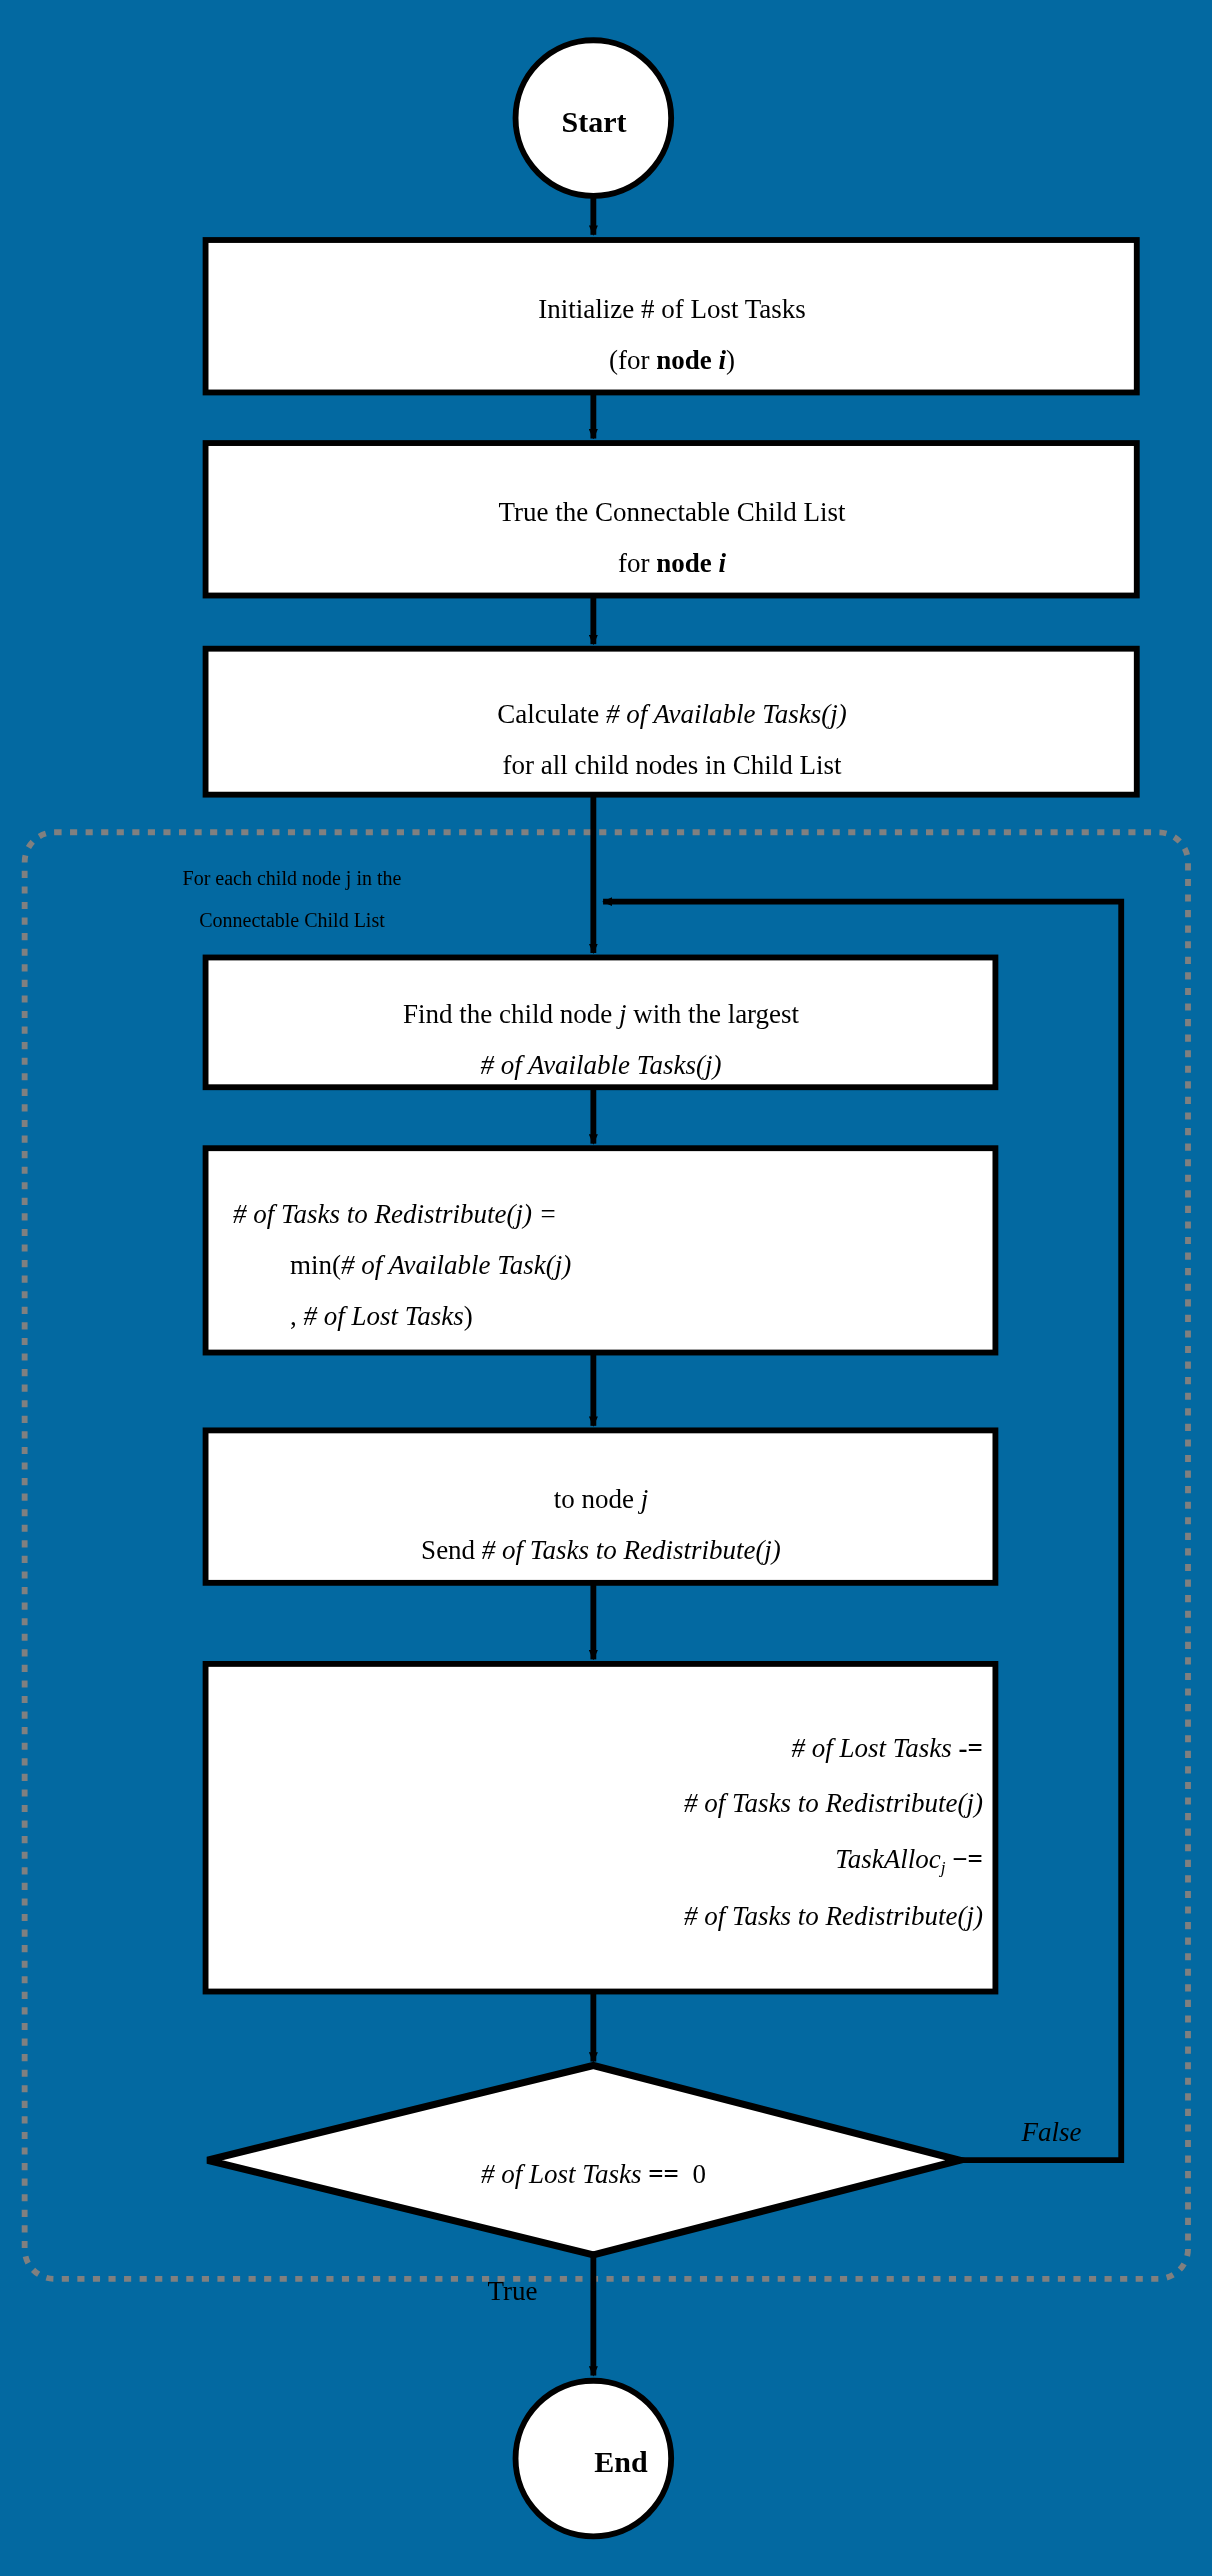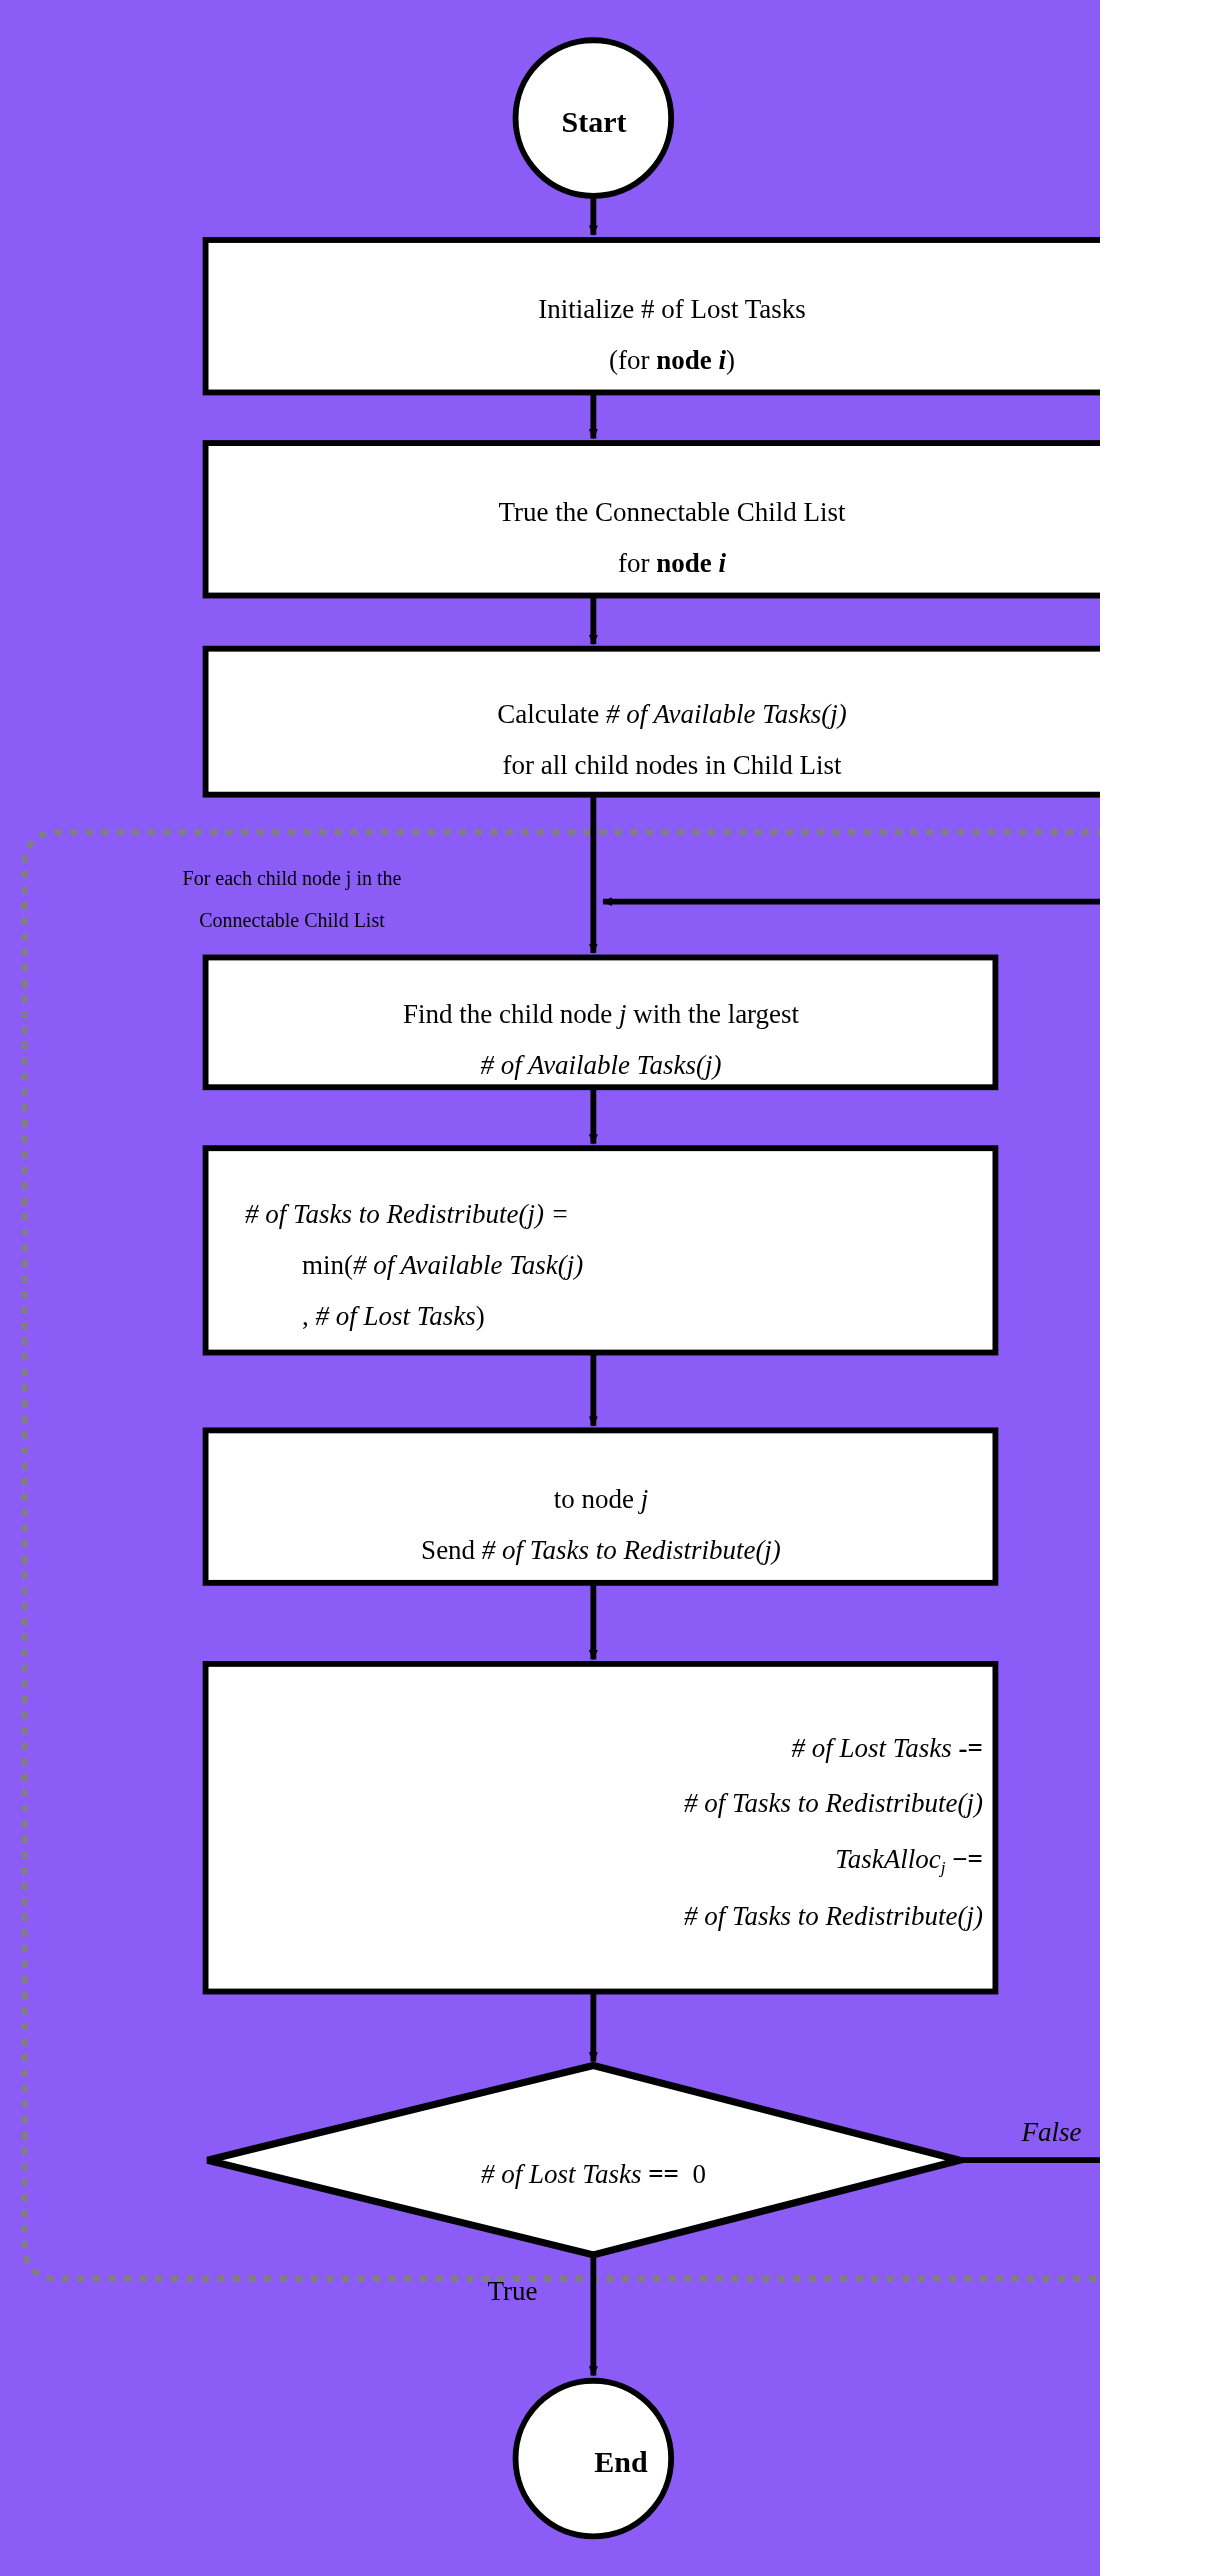--- a/index.html
+++ b/index.html
@@ -2,23 +2,23 @@
 <html style="font-size:10.4px"><head>
 <meta charset="utf-8">
 <style>
   html, body {
     margin: 0;
     padding: 0;
     background: #ffffff;
   }
   #canvas {
     position: relative;
-    width: 1100px;
+    width: 1212px;
     height: 2576px;
-    background: #8b5cf6;
+    background: #0369a1;
     font-family: "Liberation Serif", "DejaVu Serif", serif;
     overflow: hidden;
   }
   svg.layer {
     position: absolute;
     top: 0; left: 0;
     width: 1212px;
     height: 2576px;
   }
   .node-text {
@@ -122,21 +122,21 @@
   <div class="node-text loop-header-text" style="left:78px; top:850px; width:428px;">
     <span class="ln">For each child node j in the</span>
     <span class="ln">Connectable Child List</span>
   </div>
 
   <div class="node-text box-text" style="left:219px; top:981px; width:764px;">
     <span class="ln">Find the child node <span class="it">j</span> with the largest</span>
     <span class="ln"><span class="it">#&nbsp;of Available Tasks(j)</span></span>
   </div>
 
-  <div class="node-text box-text" style="left:219px; top:1181px; width:764px; text-align:left; padding-left:26px; box-sizing:border-box;">
+  <div class="node-text box-text" style="left:207px; top:1181px; width:764px; text-align:left; padding-left:26px; box-sizing:border-box;">
     <span class="ln"><span class="it">#&nbsp;of Tasks to Redistribute(j) =</span></span>
     <span class="ln indent-1">min(<span class="it">#&nbsp;of Available Task(j)</span></span>
     <span class="ln indent-1">, <span class="it">#&nbsp;of Lost Tasks</span>)</span>
   </div>
 
   <div class="node-text box-text" style="left:219px; top:1466px; width:764px;">
     <span class="ln">to node <span class="it">j</span></span>
     <span class="ln">Send <span class="it">#&nbsp;of Tasks to Redistribute(j)</span></span>
   </div>
 

